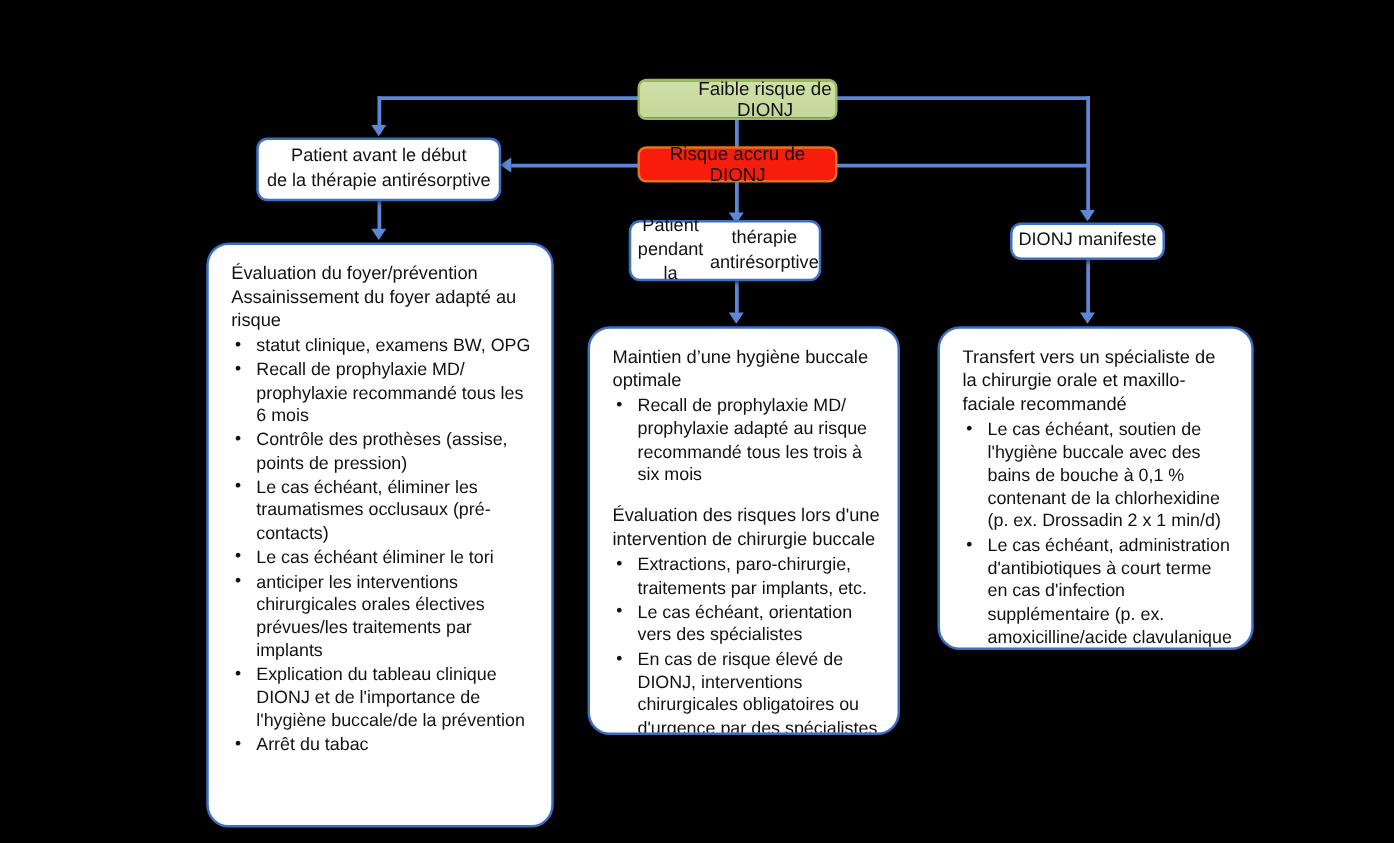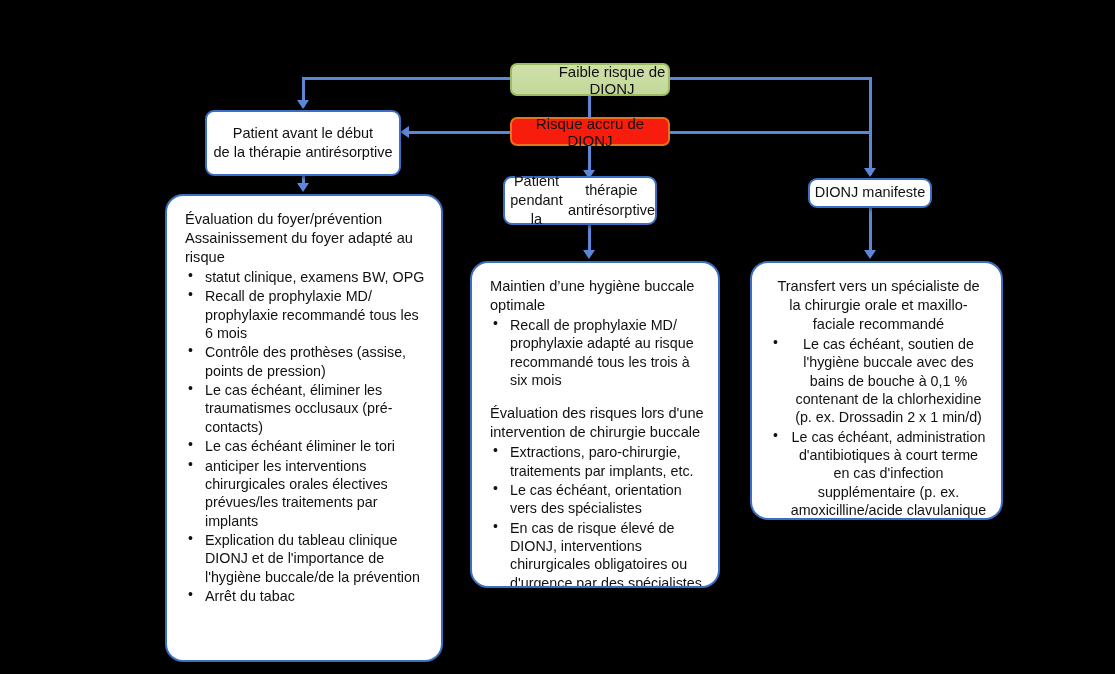--- a/index.html
+++ b/index.html
@@ -64,21 +64,21 @@
   <div class="arw" style="left:864px;top:250px;"></div>
 
   <div class="node green" style="left:510px;top:63px;width:160px;height:33px;">
     <span>Faible risque de DIONJ</span>
   </div>
 
   <div class="node red" style="left:510px;top:117px;width:160px;height:29px;">
     <span>Risque accru de DIONJ</span>
   </div>
 
-  <div class="node pill" style="left:205px;top:110px;width:196px;height:66px;flex-direction:column;">
+  <div class="node pill" style="left:205px;top:110px;width:196px;height:51px;flex-direction:column;">
     <span>Patient avant le début</span>
     <span>de la thérapie antirésorptive</span>
   </div>
 
   <div class="node pill" style="left:503px;top:176px;width:154px;height:49px;">
     <span>Patient pendant la</span>
     <span>thérapie antirésorptive</span>
   </div>
 
   <div class="node pill" style="left:808px;top:178px;width:124px;height:30px;text-align:right;">
@@ -106,21 +106,21 @@
     </ul>
     <div class="gap"></div>
     <h4 class="sub">Évaluation des risques lors d'une intervention de chirurgie buccale</h4>
     <ul>
       <li>Extractions, paro-chirurgie, traitements par implants, etc.</li>
       <li>Le cas échéant, orientation vers des spécialistes</li>
       <li>En cas de risque élevé de DIONJ, interventions chirurgicales obligatoires ou d'urgence par des spécialistes uniquement</li>
     </ul>
   </div>
 
-  <div class="panel" style="left:750px;top:261px;width:253px;height:259px;text-align:center;">
+  <div class="panel" style="left:750px;top:261px;width:253px;height:259px;">
     <h4>Transfert vers un spécialiste de la chirurgie orale et maxillo-faciale recommandé</h4>
     <ul>
       <li>Le cas échéant, soutien de l'hygiène buccale avec des bains de bouche à 0,1 % contenant de la chlorhexidine (p. ex. Drossadin 2 x 1 min/d)</li>
       <li>Le cas échéant, administration d'antibiotiques à court terme en cas d'infection supplémentaire (p. ex. amoxicilline/acide clavulanique 3 x 625 mg/d)</li>
     </ul>
   </div>
 
 </div>
 
 </body></html>

